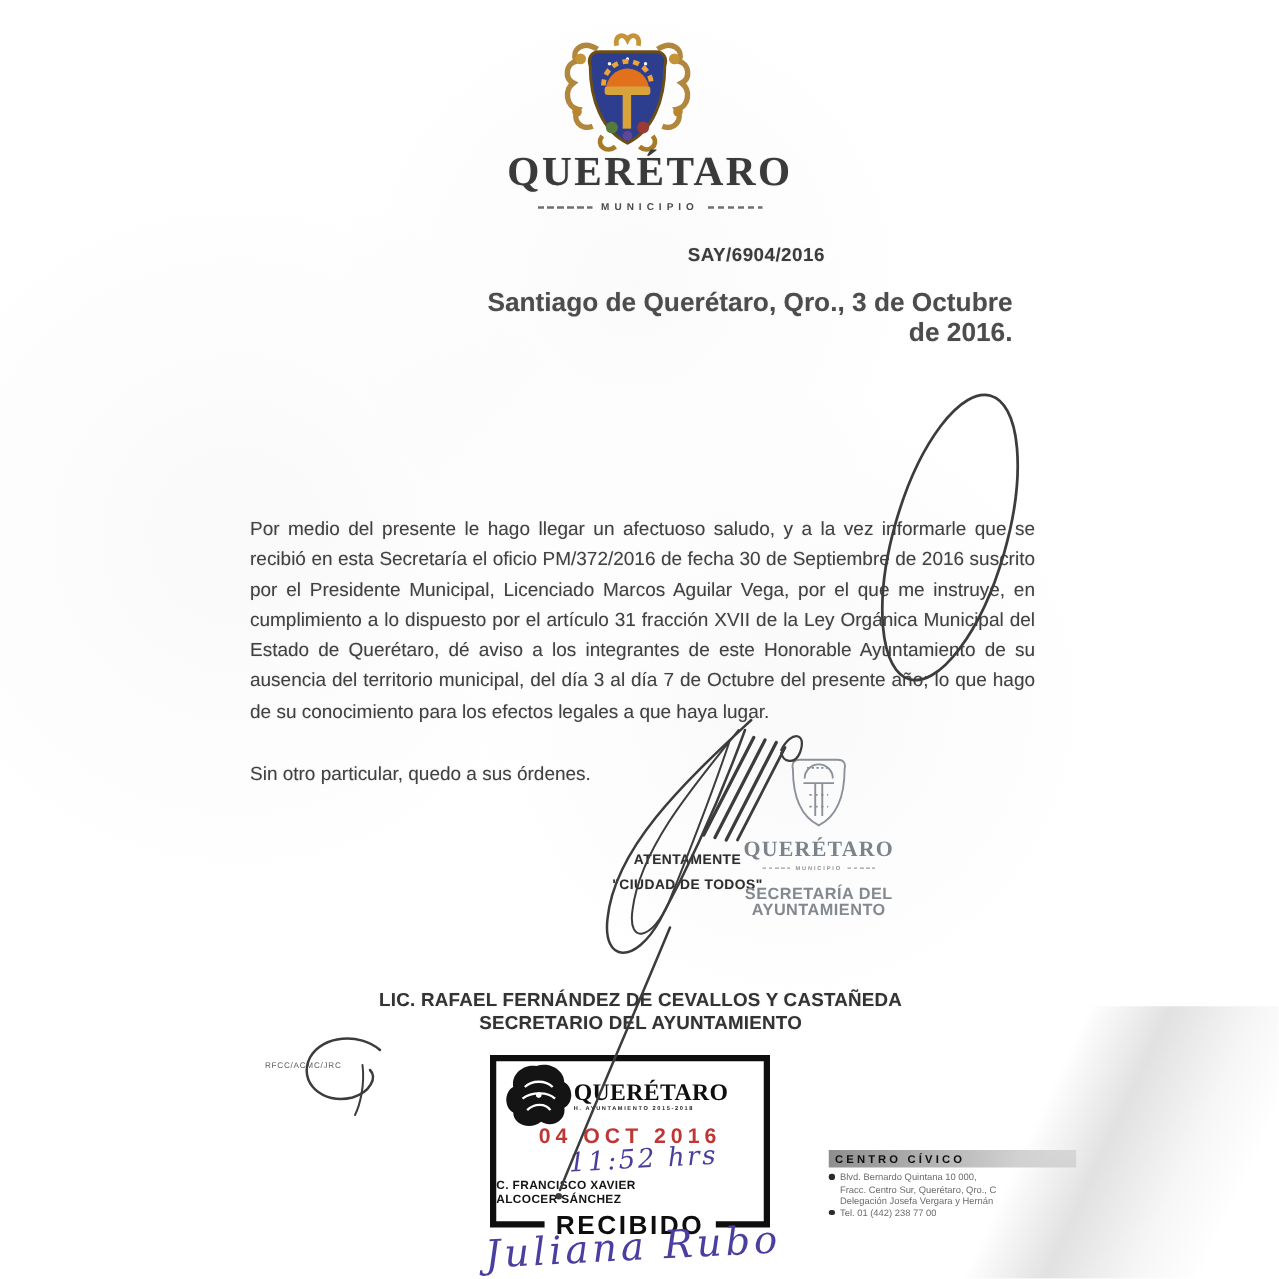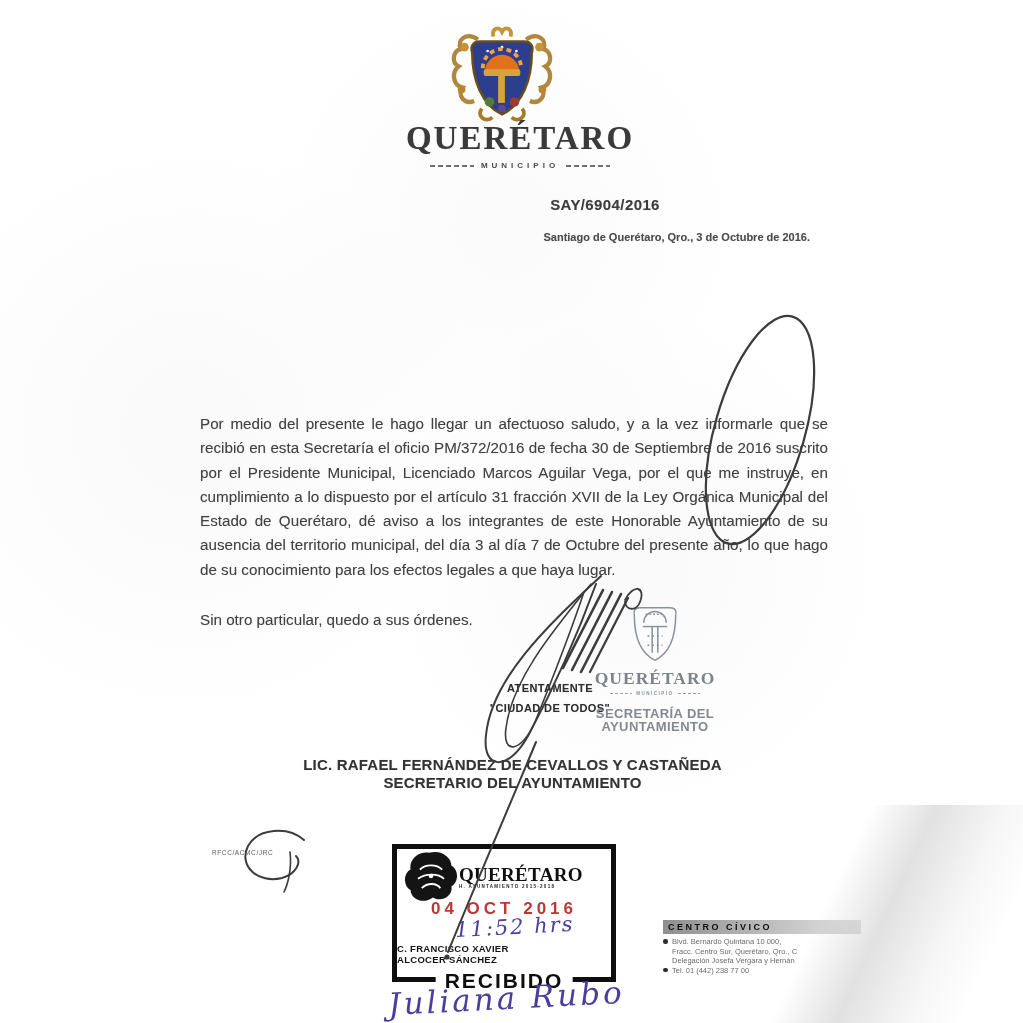--- a/index.html
+++ b/index.html
@@ -28,21 +28,21 @@
   }
   .tickline{ width:44px; height:2px;
     background:repeating-linear-gradient(90deg,#6f6f6f 0 5px, transparent 5px 8px); }
 
   .ref-number{
     position:absolute; left:405px; top:196px; width:400px; text-align:center;
     font-size:15px; font-weight:bold; color:#3c3c3c; letter-spacing:0.4px;
   }
   .dateline{
     position:absolute; left:380px; top:231px; width:430px; text-align:right;
-    font-size:11px; font-weight:600; color:#4c4c4c;
+    font-size:21px; font-weight:600; color:#4c4c4c;
   }
 
   
   .recipient{ position:absolute; left:200px; top:325px; font-size:15px; font-weight:bold;
     color:#363636; line-height:19px; letter-spacing:0.3px; }
 
   
   .letter-body{
     position:absolute; left:200px; top:412px; width:628px;
     font-size:15.2px; line-height:24.3px; text-align:justify; color:#414141;
@@ -59,21 +59,21 @@
   .seal-word{ font-family:"Liberation Serif",serif; font-weight:bold; font-size:17.5px;
     letter-spacing:1px; color:#7d838a; margin-top:-2px; }
   .seal-sub{ display:flex; align-items:center; justify-content:center; gap:4px;
     font-size:4.5px; font-weight:bold; letter-spacing:1.5px; color:#8a9097; margin-top:2px; }
   .seal-sub .tickline{ width:22px; height:1px;
     background:repeating-linear-gradient(90deg,#9aa0a6 0 3px, transparent 3px 5px); }
   .seal-dept{ margin-top:11px; font-size:13px; font-weight:bold; color:#83898f;
     line-height:13px; letter-spacing:0.4px; }
 
   
-  .signer{ position:absolute; left:240px; top:756px; width:545px; text-align:center;
+  .signer{ position:absolute; left:240px; top:792px; width:545px; text-align:center;
     font-size:15px; font-weight:bold; color:#333; line-height:18px; letter-spacing:0.2px; }
   .initials{ position:absolute; left:212px; top:849px; font-size:6.5px; color:#5c5c5c;
     letter-spacing:0.6px; }
 
   
   .stamp{ position:absolute; left:392px; top:844px; width:214px; height:128px;
     border:5px solid #0e0e0e; }
   .stamp-logo-row{ position:absolute; left:6px; top:2px; display:flex; align-items:center; }
   .stamp-blob{ width:56px; height:52px; }
   .stamp-word{ font-family:"Liberation Serif",serif; font-weight:bold; font-size:19px;

